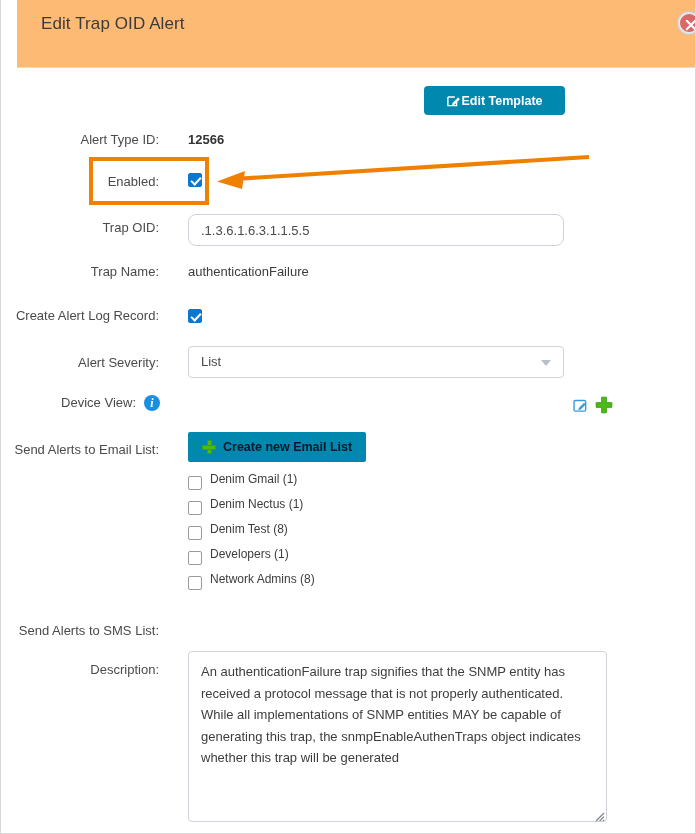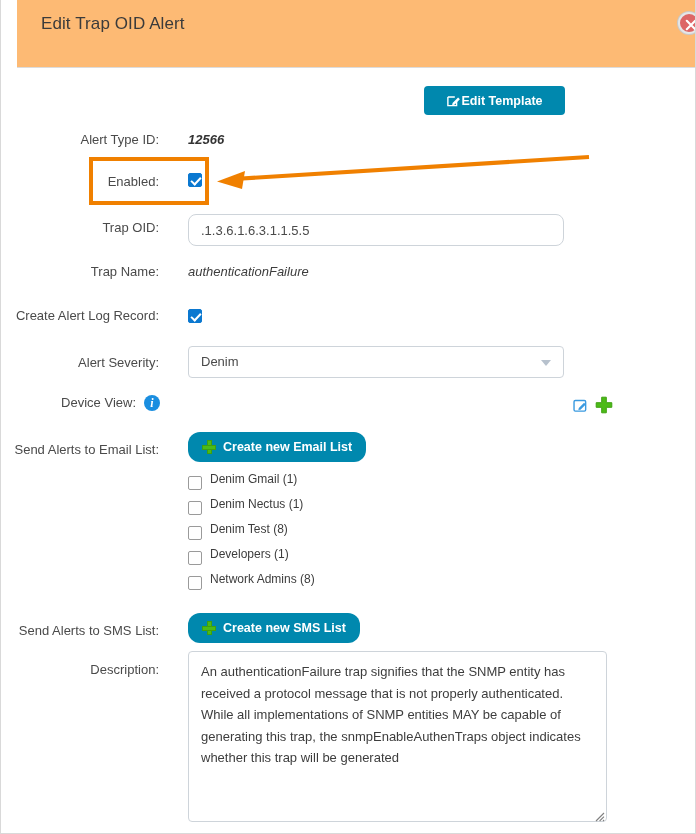--- a/index.html
+++ b/index.html
@@ -76,21 +76,20 @@
     font-size: 13px;
     color: #4a4a4a;
     white-space: nowrap;
   }
   .fvalue {
     position: absolute;
     left: 187px;
     font-size: 13px;
     color: #3d3d3d;
     white-space: nowrap;
-    font-style: italic;
   }
   .fvalue.bold { font-weight: bold; color: #333; }
 
   .ftext {
     position: absolute;
     left: 187px;
     width: 376px;
     height: 32px;
     border: 1px solid #ced4da;
     border-radius: 8px;
@@ -172,22 +171,22 @@
   .icon-btn {
     position: absolute;
     cursor: pointer;
     line-height: 0;
   }
 
   
   .teal-btn {
     position: absolute;
     background: #0088ae;
-    border: none; border-radius: 12px;
-    color: #ffffff;
+    border: none; border-radius: 2px;
+    color: #0f172a;
     font-size: 12.5px;
     font-weight: bold;
     font-family: "Liberation Sans", "DejaVu Sans", sans-serif;
     display: flex; align-items: center;
     gap: 7px;
     padding: 0 14px;
     cursor: pointer;
     white-space: nowrap;
   }
   .plus-g {
@@ -288,21 +287,21 @@
   <input class="ftext" style="top: 214px;" value=".1.3.6.1.6.3.1.1.5.5">
 
   <div class="flabel" style="top:264px;">Trap Name:</div>
   <div class="fvalue" style="top:264px;">authenticationFailure</div>
 
   <div class="flabel" style="top:308px;">Create Alert Log Record:</div>
   <div class="cbx checked" style="left:187px; top:309px;"></div>
 
   <div class="flabel" style="top:355px;">Alert Severity:</div>
   <div class="fselect" style="top:346px;">
-    <span class="sel-text">Denim</span>
+    <span class="sel-text">List</span>
     <span class="caret"></span>
   </div>
 
   <div class="flabel" style="top:395px; left:-40px;">Device View:</div>
   <div class="info-icon" style="left:143px; top:395px;">i</div>
   <span class="icon-btn" style="left:572px; top:398px;">
     <svg width="15" height="15" viewBox="0 0 16 16">
       <rect x="1.1" y="2.6" width="12.4" height="11.4" rx="1.4" fill="none" stroke="#3a9ae0" stroke-width="1.5"></rect>
       <path d="M6.2 10.6 l5.6-5.6 1.8 1.8 -5.6 5.6 -2.3 .5 z" fill="#3a9ae0"></path>
     </svg>
@@ -334,24 +333,20 @@
   <div class="listrow" style="top:551px;">
     <span class="cbx"></span>
     <span class="lbl">Developers (1)</span>
   </div>
   <div class="listrow" style="top:576px;">
     <span class="cbx"></span>
     <span class="lbl">Network Admins (8)</span>
   </div>
 
   <div class="flabel" style="top:623px;">Send Alerts to SMS List:</div>
-  <button class="teal-btn" style="left:187px; top:613px; height:30px;">
-    <span class="plus-g"></span>
-    <span>Create new SMS List</span>
-  </button>
 
   <div class="flabel" style="top:662px;">Description:</div>
   <textarea class="desc-area" style="">An authenticationFailure trap signifies that the SNMP entity has received a protocol message that is not properly authenticated. While all implementations of SNMP entities MAY be capable of generating this trap, the snmpEnableAuthenTraps object indicates whether this trap will be generated</textarea>
   <span class="resize-grip">
     <svg width="12" height="12" viewBox="0 0 12 12">
       <path d="M11 3 L3 11 M11 6.6 L6.6 11 M11 10 L10 11" stroke="#808080" stroke-width="1.1"></path>
     </svg>
   </span>
 
   <div class="anno-box"></div>

